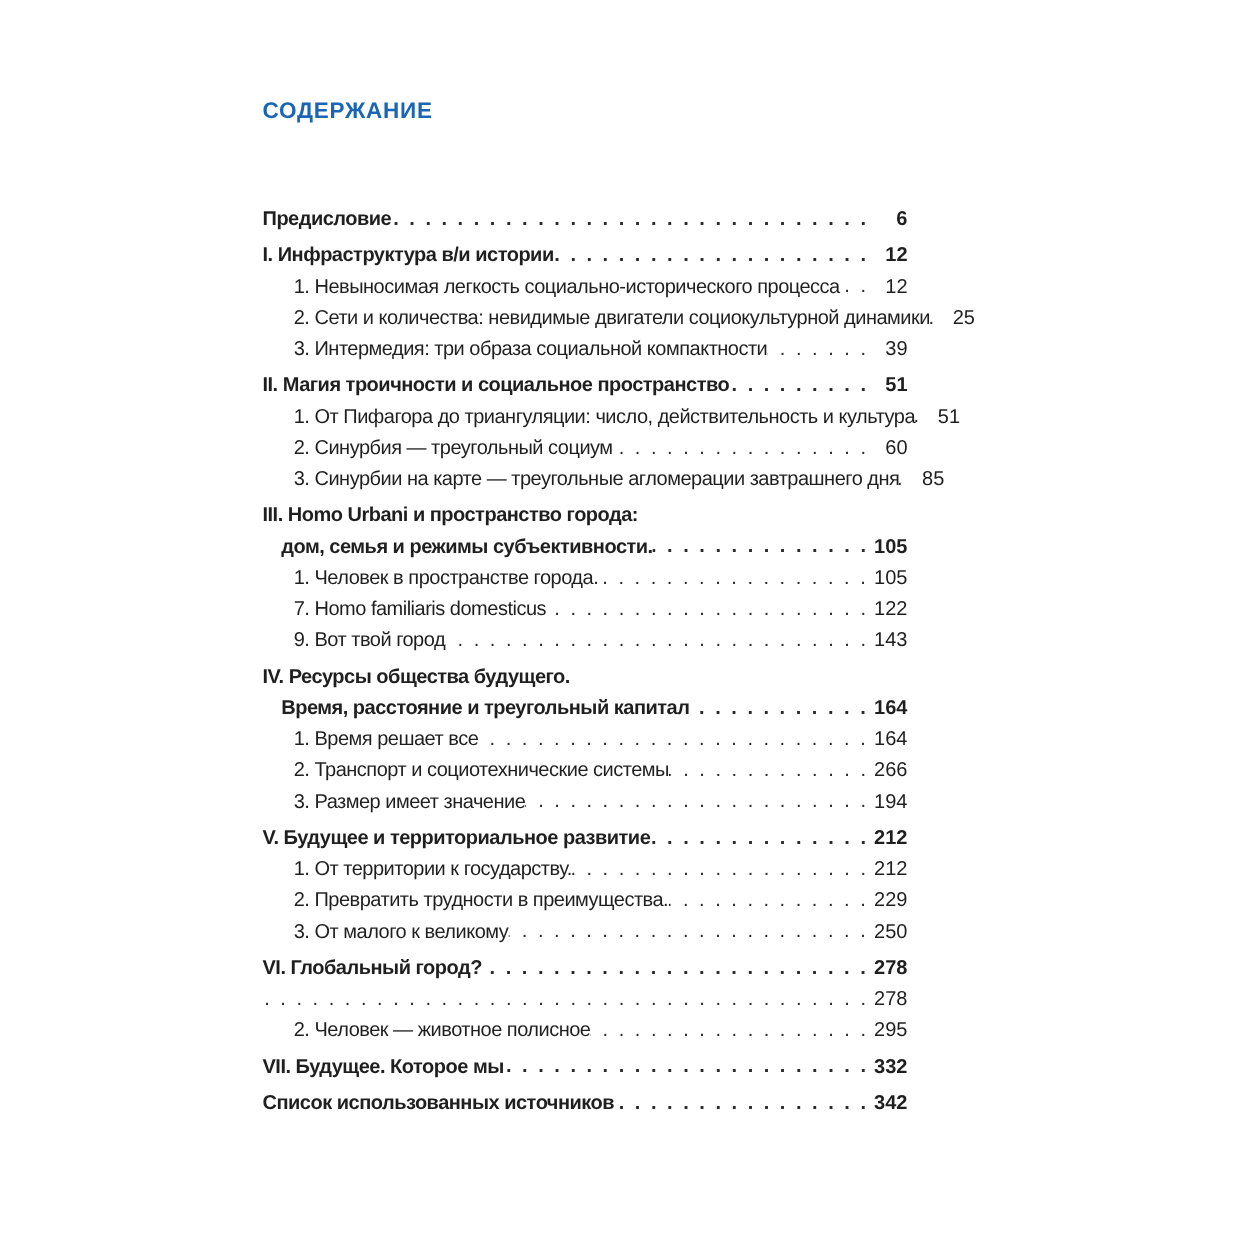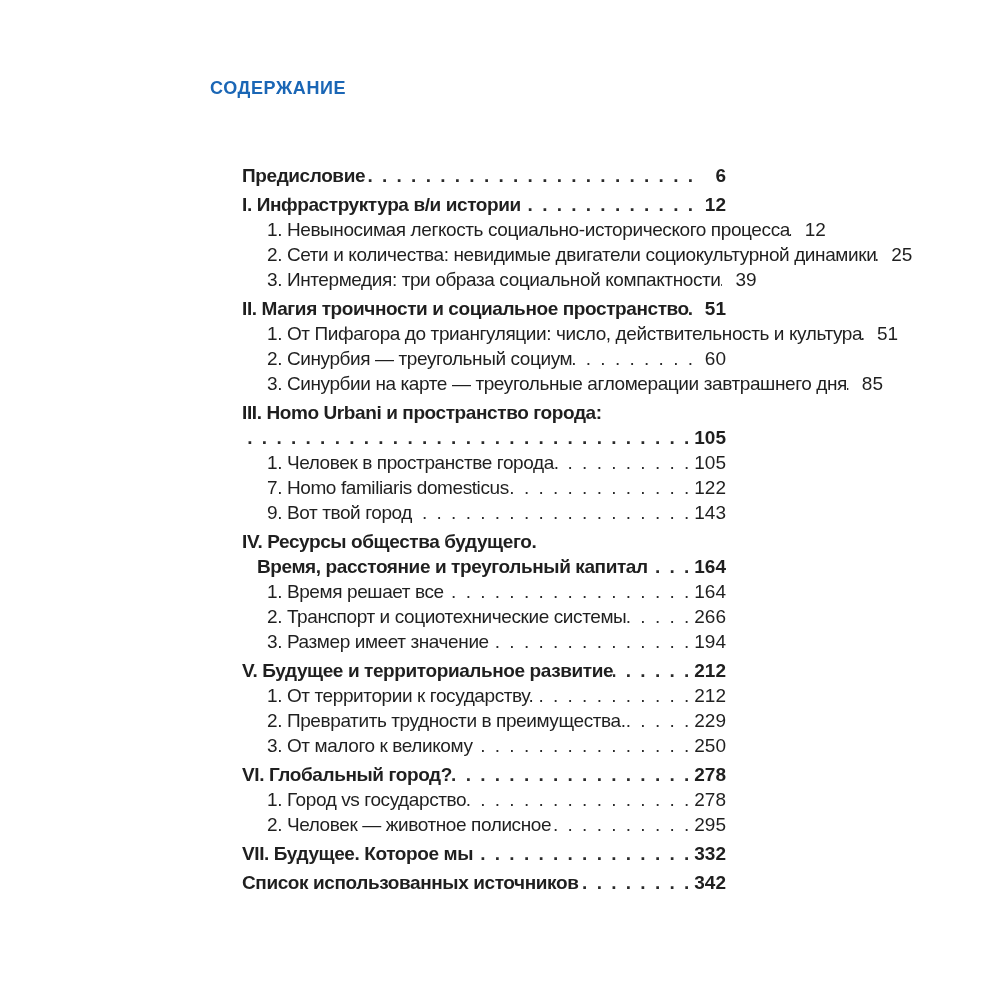--- a/index.html
+++ b/index.html
@@ -33,24 +33,23 @@
   .entries {
     position: absolute;
     left: 210px;
     top: 163px;
     width: 516px;
   }
   .row {
     display: flex;
     align-items: flex-start;
     line-height: 25px;
-    font-size: 19px;
+    font-size: 16px;
     letter-spacing: -0.4px;
     white-space: nowrap;
-    margin-left: 32px;
   }
   .row.chapter { font-weight: 700; }
   .row.group-start { margin-top: 4px; }
   .row.sub .label { padding-left: 25px; }
   .row.cont .label { padding-left: 15px; }
   .label { flex: 0 0 auto; }
   .leader {
     flex: 1 1 0;
     min-width: 0;
     overflow: hidden;
@@ -119,20 +118,21 @@
       </div>
       <div class="row sub">
         <span class="label">3. Синурбии на карте — треугольные агломерации завтрашнего дня</span>
         <span class="leader"></span>
         <span class="page-num">85</span>
       </div>
       <div class="row chapter group-start">
         <span class="label">III. Homo Urbani и пространство города:</span>
       </div>
       <div class="row chapter cont">
+        <span class="label">дом, семья и режимы субъективности.</span>
         <span class="leader"></span>
         <span class="page-num">105</span>
       </div>
       <div class="row sub">
         <span class="label">1. Человек в пространстве города.</span>
         <span class="leader"></span>
         <span class="page-num">105</span>
       </div>
       <div class="row sub">
         <span class="label">7. Homo familiaris domesticus</span>
@@ -186,21 +186,20 @@
         <span class="label">3. От малого к великому</span>
         <span class="leader"></span>
         <span class="page-num">250</span>
       </div>
       <div class="row chapter group-start">
         <span class="label">VI. Глобальный город?</span>
         <span class="leader"></span>
         <span class="page-num">278</span>
       </div>
       <div class="row sub">
-        <span class="label">1. Город vs государство</span>
         <span class="leader"></span>
         <span class="page-num">278</span>
       </div>
       <div class="row sub">
         <span class="label">2. Человек — животное полисное</span>
         <span class="leader"></span>
         <span class="page-num">295</span>
       </div>
       <div class="row chapter group-start">
         <span class="label">VII. Будущее. Которое мы</span>

